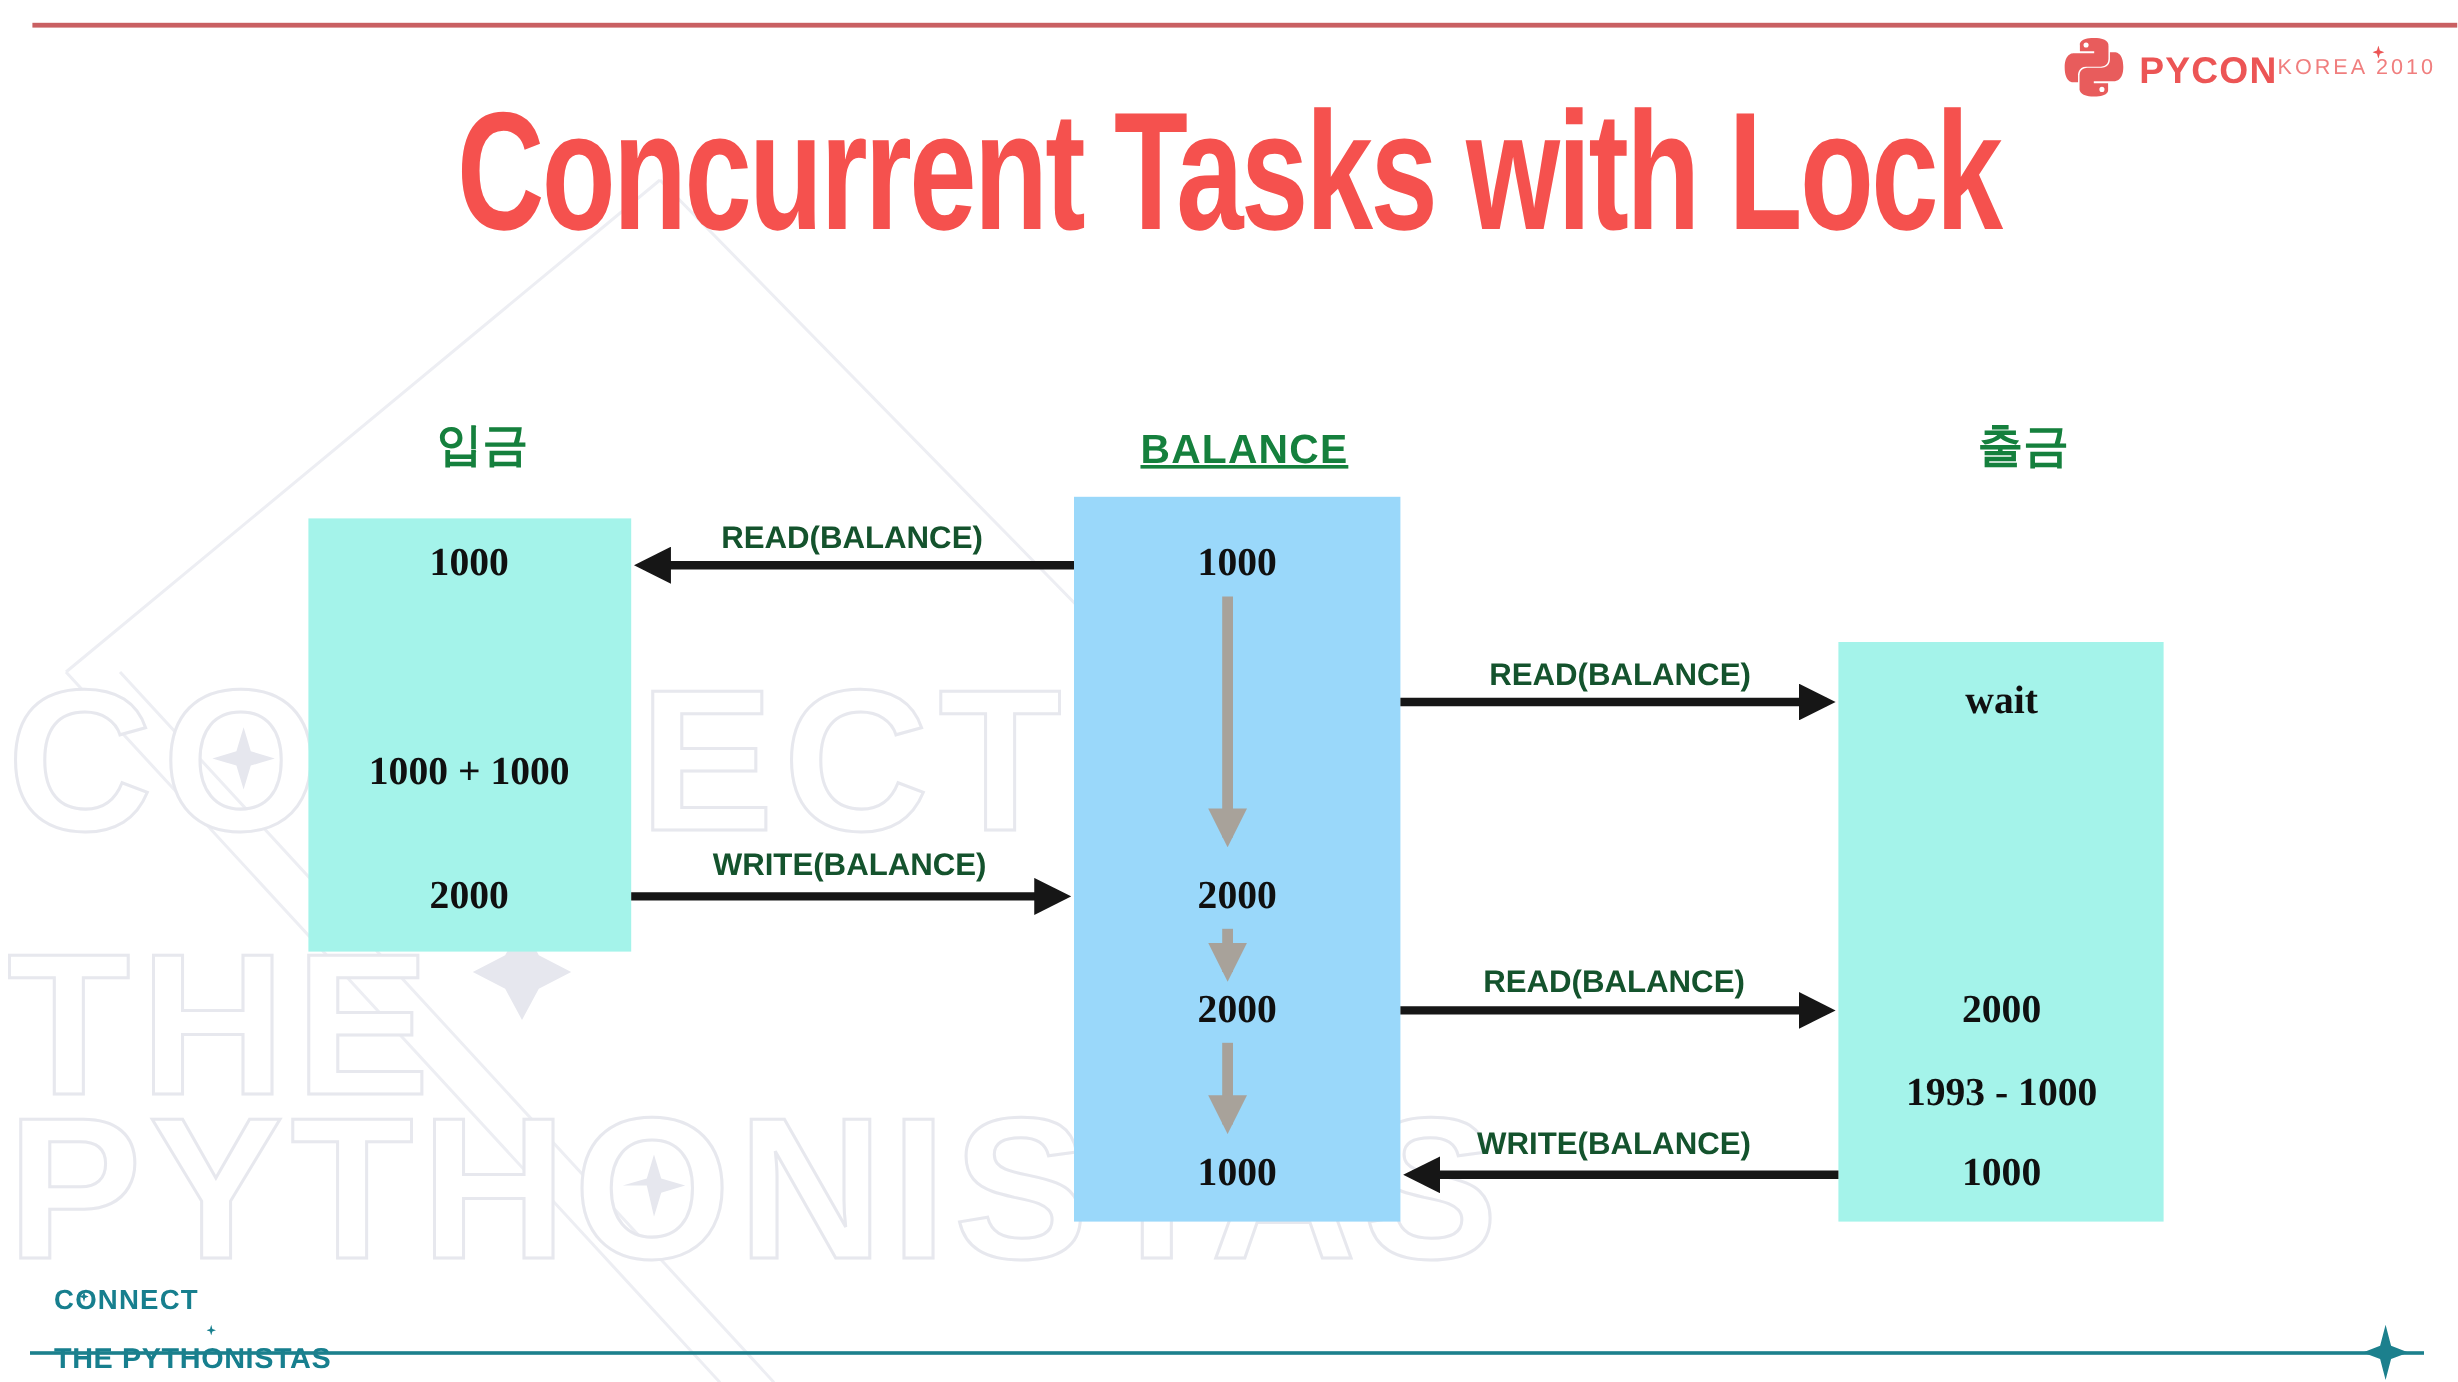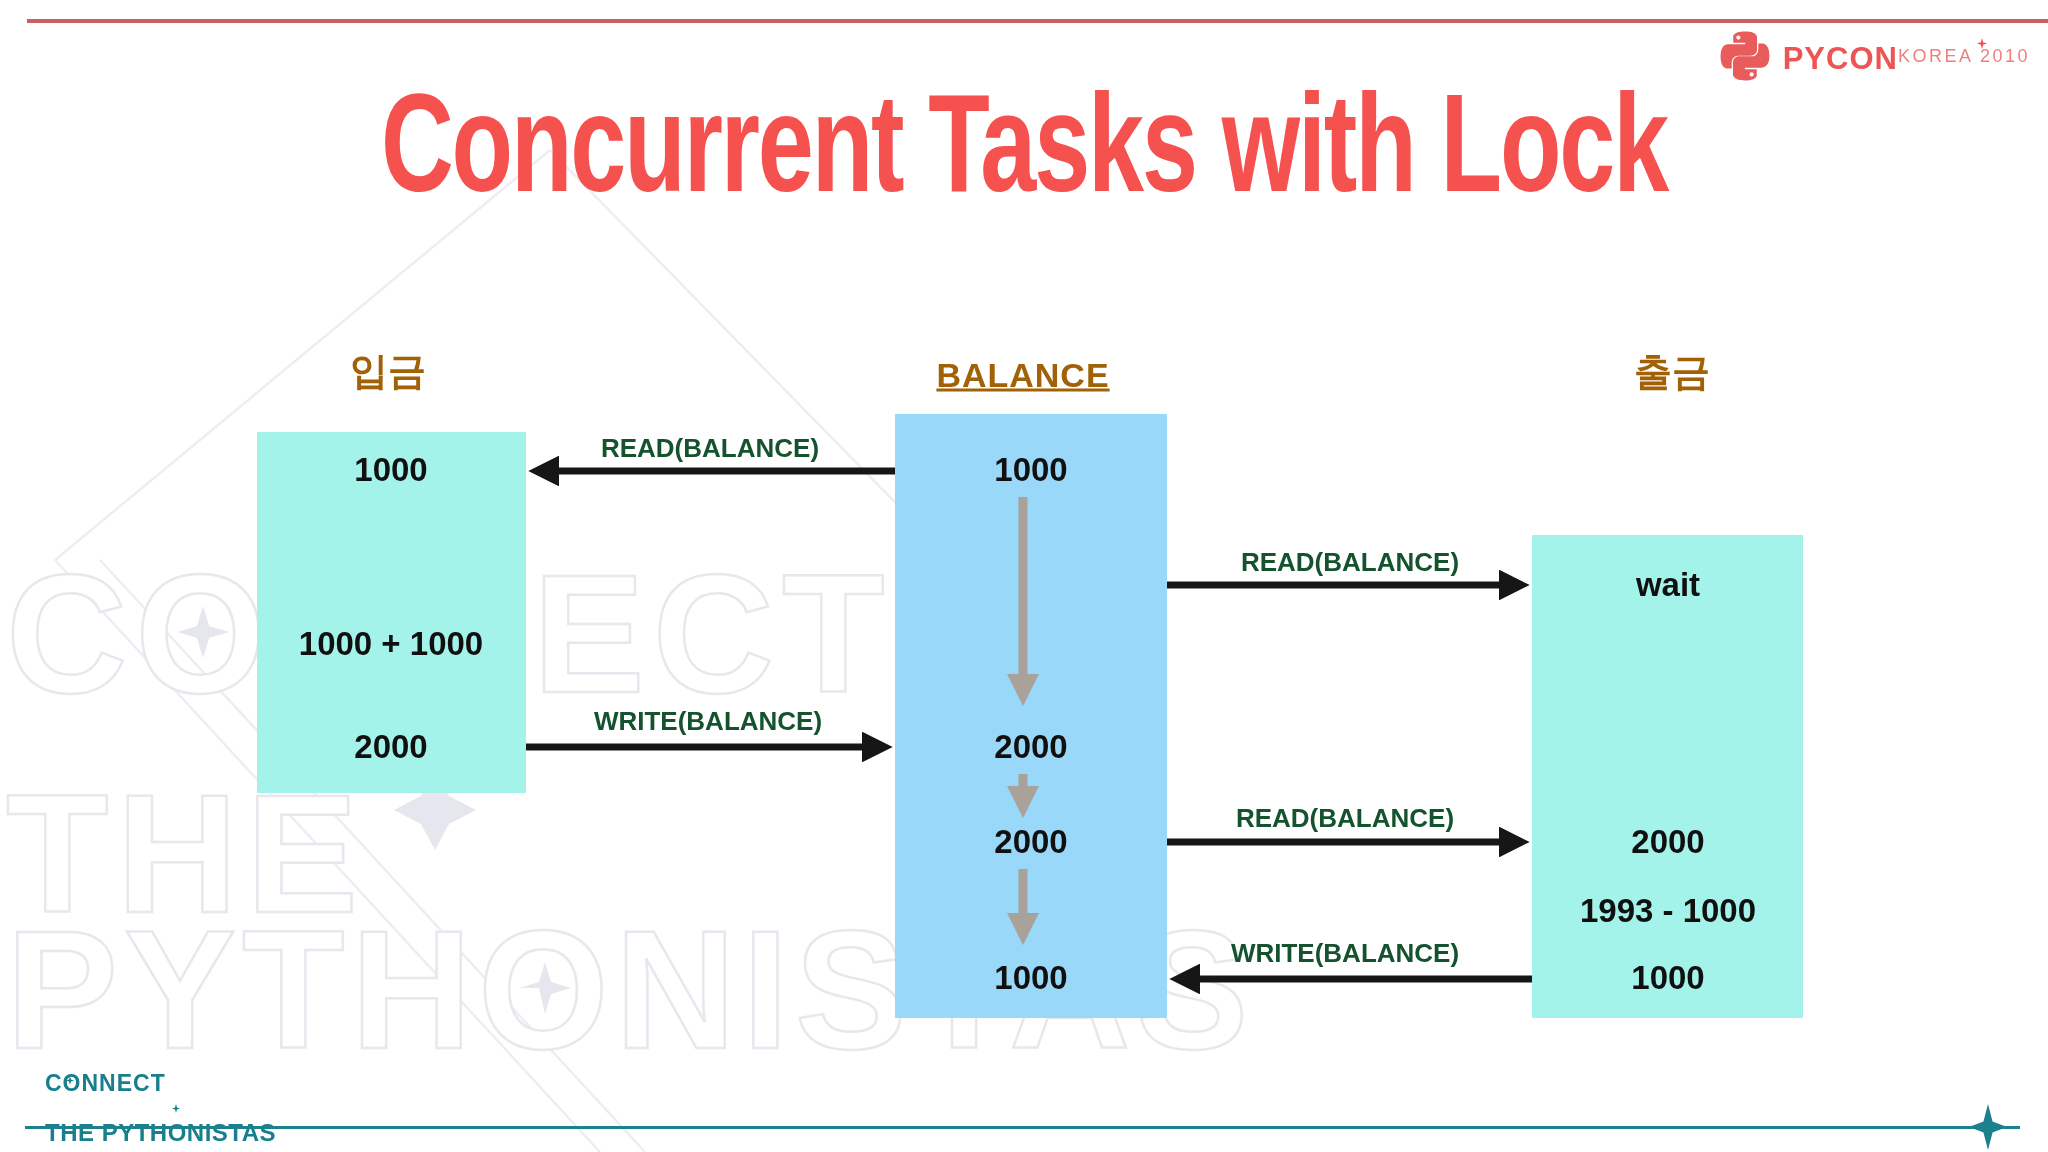--- a/index.html
+++ b/index.html
@@ -20,31 +20,31 @@
     font-weight:bold; font-size:140px; line-height:1; letter-spacing:-3px;
     color:#f5514e; white-space:nowrap;
   }
   .logo { position:absolute; right:18px; top:28px; display:flex; align-items:center; gap:10px; z-index:4; }
   .logo-text { display:flex; flex-direction:row; }
   .logo-brand { position:relative; font-weight:bold; font-size:31px; line-height:1; color:#ec5555; letter-spacing:1px; }
   .logo-sub { font-size:18px; line-height:1.15; color:#f07e7e; letter-spacing:2.5px; margin-top:3px; }
   
   .col-label {
     position:absolute; transform:translate(-50%,-50%); z-index:3;
-    font-weight:bold; white-space:nowrap; color:#a16207;
+    font-weight:bold; white-space:nowrap; color:#15803d;margin-left:14px;
   }
   .col-label.kr { font-size:38px; }
   .col-label.en { font-size:34px; letter-spacing:1px;text-decoration:underline; }
   .box { position:absolute; z-index:1; }
   .box-deposit  { left:257px;  top:432px; width:269px; height:361px; background:#a4f3ea; }
   .box-balance  { left:895px;  top:414px; width:272px; height:604px; background:#9ad8fa; }
   .box-withdraw { left:1532px; top:535px; width:271px; height:483px; background:#a4f3ea; }
   .mono-val {
     position:absolute; transform:translate(-50%,-50%); z-index:3;
-    font-family:Liberation Sans, sans-serif; font-weight:bold; font-size:33px;
+    font-family:Liberation Serif, serif; font-weight:bold; font-size:33px;
     white-space:nowrap; color:#101010;
   }
   .arrow-label {
     position:absolute; transform:translate(-50%,-50%); z-index:3;
     font-family:Liberation Sans, sans-serif; font-weight:bold; font-size:26px;
     white-space:nowrap; color:#14532d;
   }
   .arrows { position:absolute; left:0; top:0; z-index:2; }
   
   .footer-line1, .footer-line2 {

